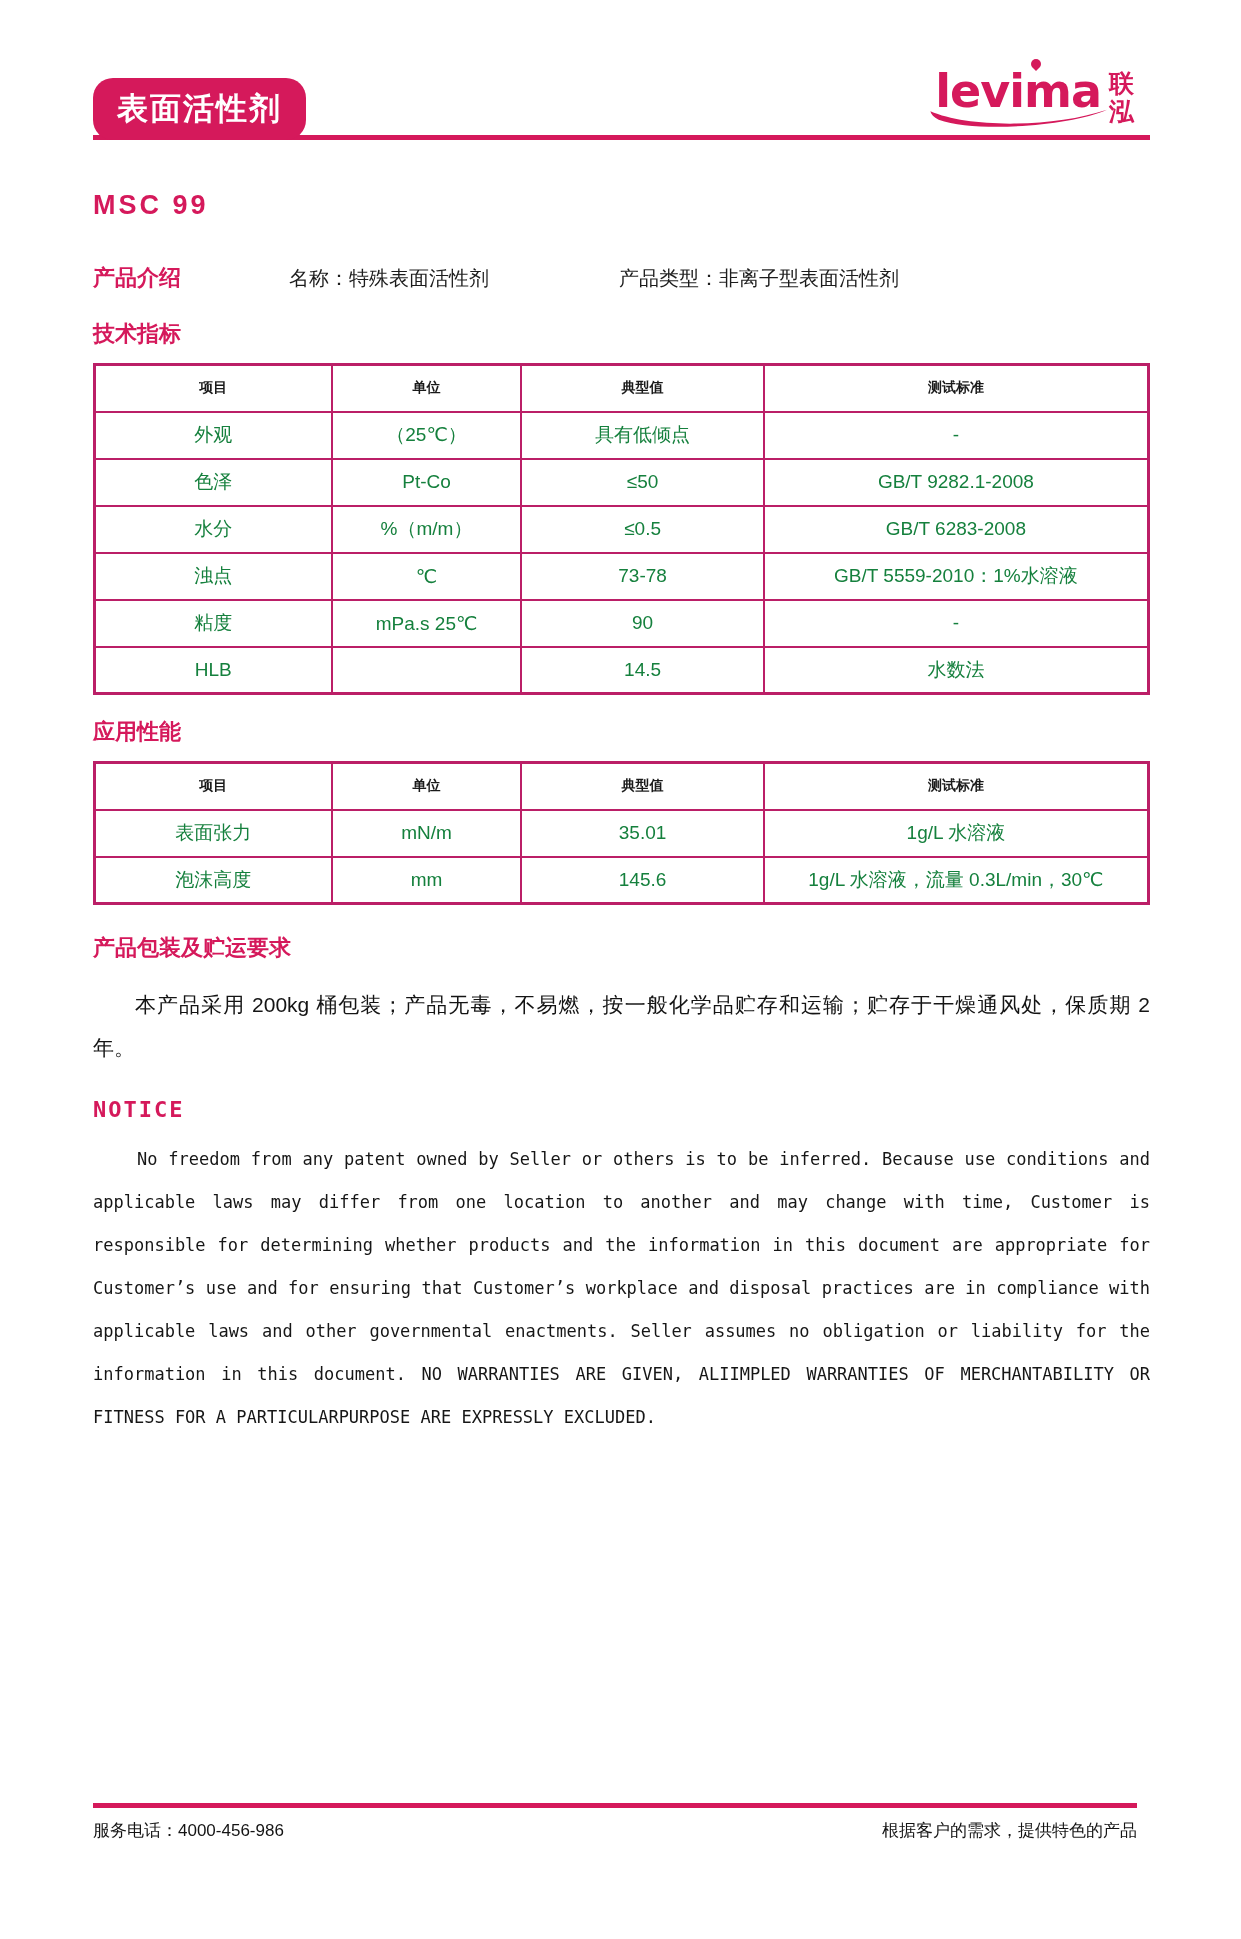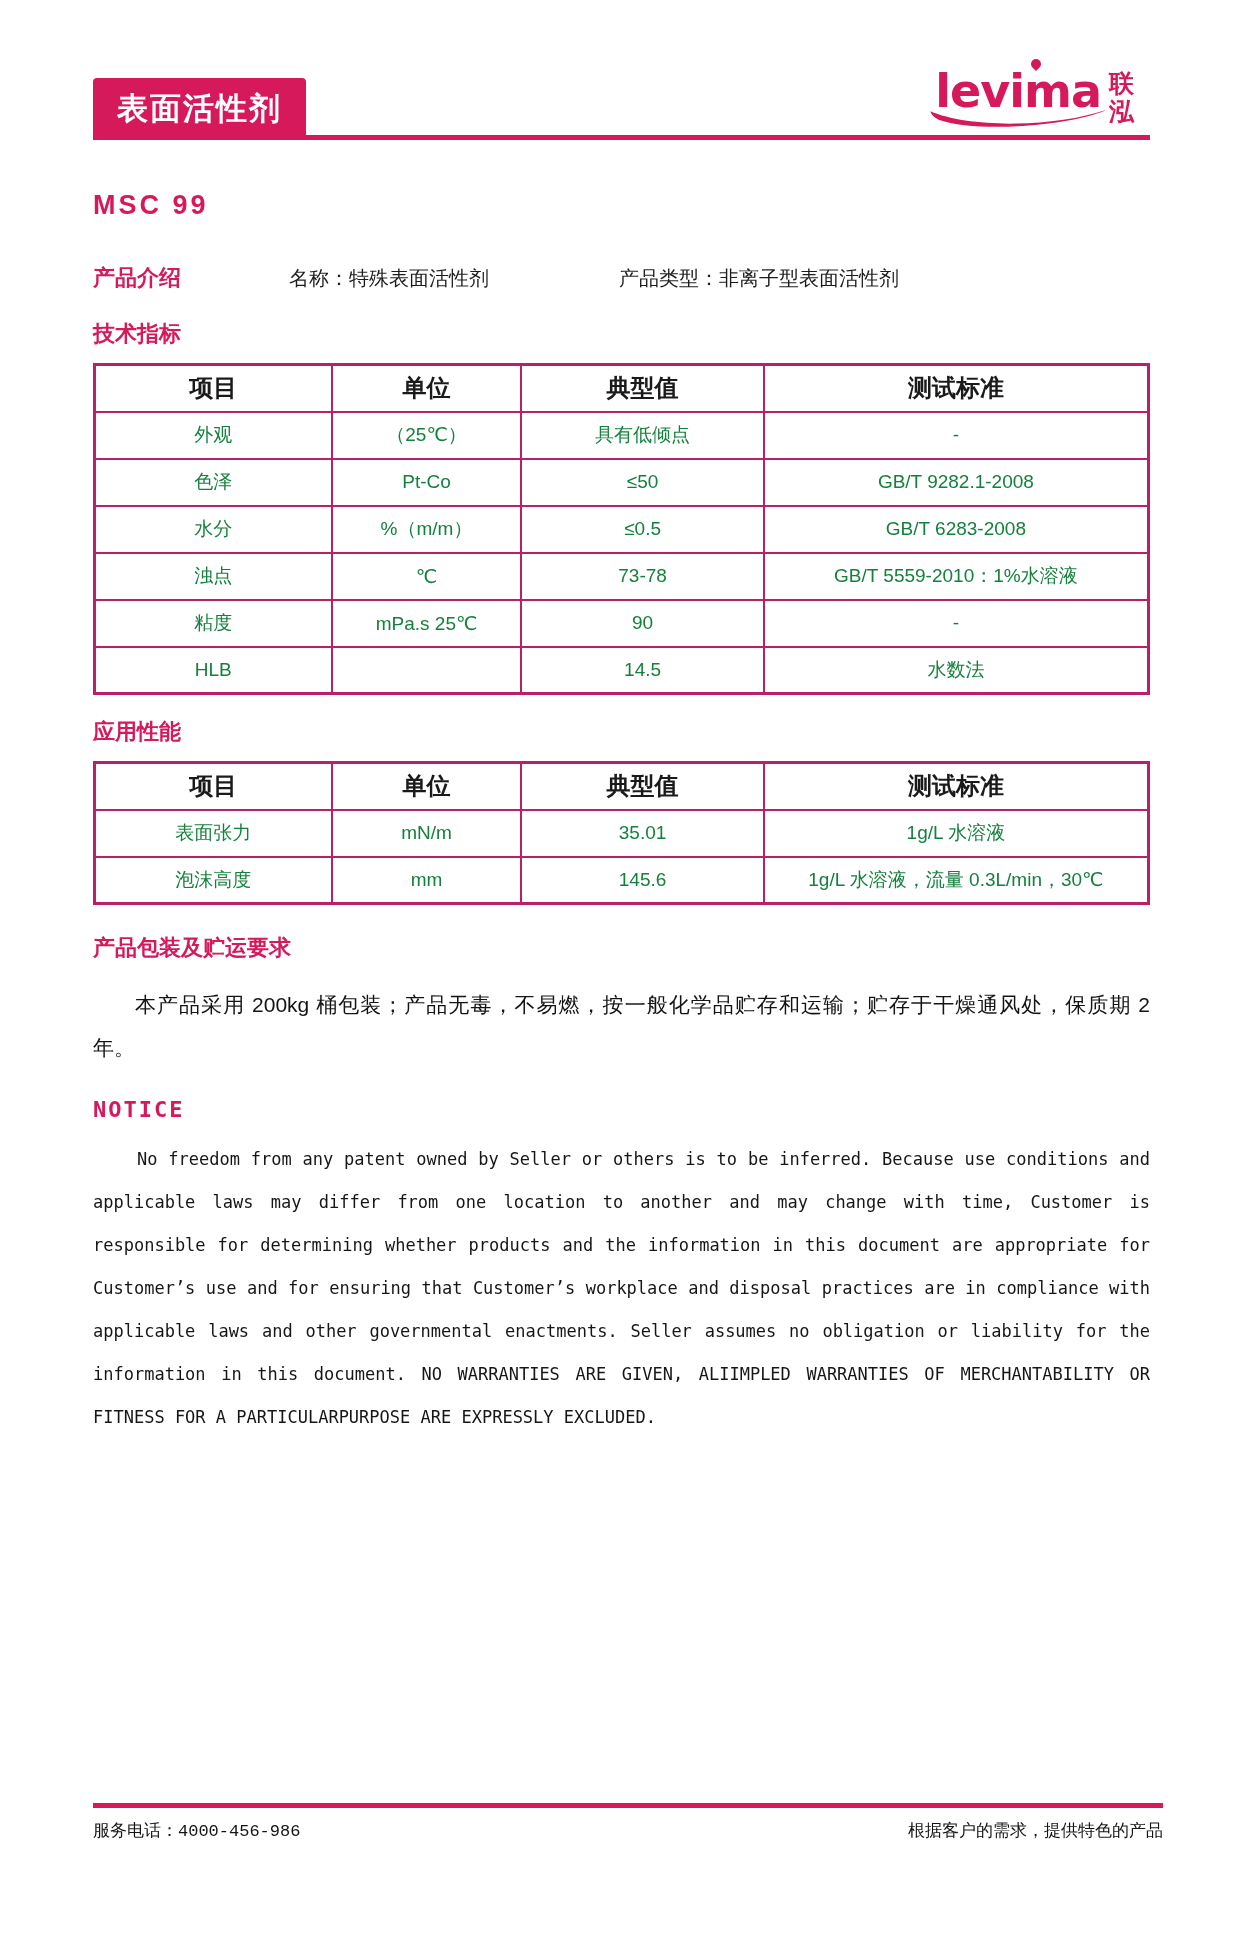--- a/index.html
+++ b/index.html
@@ -9,21 +9,21 @@
     font-family:"Liberation Sans","DejaVu Sans",sans-serif;
     color:#1c1c1c;
   }
   .page { position:relative; width:100%; height:100%; padding:0 91px 0 93px; overflow:hidden; }
 
   
   .header { position:relative; margin-top:78px; height:62px; }
   .header-rule { position:absolute; left:0; right:0; bottom:0; height:5px; background:#d5195b; }
   .brand-block {
     position:absolute; left:0; top:0; height:62px; padding:0 24px;
-    background:#d5195b; border-radius:4px; z-index:2;
+    background:#d5195b; border-radius:20px; z-index:2;
     display:flex; align-items:center;
     color:#ffffff; font-size:31px; font-weight:600; letter-spacing:2px;
   }
   .logo { position:absolute; right:16px; top:-10px; display:flex; align-items:flex-start; gap:8px; }
   .logo-word-wrap { position:relative; }
   .logo-word {
     color:#d5195b; font-weight:bold; font-size:46px; line-height:1;
     letter-spacing:-1px; font-family:"DejaVu Sans",sans-serif;
   }
   .logo-drop {
@@ -49,38 +49,38 @@
   
   .tech-heading { margin-top:26px; }
   table.spec {
     width:100%; border-collapse:collapse; margin-top:14px;
     border:3px solid #bb1f67; table-layout:fixed;
   }
   table.spec th, table.spec td {
     border:2px solid #bb1f67; text-align:center; vertical-align:middle;
     font-size:19px; color:#15803d; height:47px; padding:2px 6px;
   }
-  table.spec th { font-weight:bold; font-size:24px; color:#1a1a1a; }
+  table.spec th { font-weight:bold; font-size:14px; color:#1a1a1a; }
   table.spec th:nth-child(1), table.spec td:nth-child(1){ width:22.5%; }
   table.spec th:nth-child(2), table.spec td:nth-child(2){ width:18%; }
   table.spec th:nth-child(3), table.spec td:nth-child(3){ width:23%; }
   table.spec th:nth-child(4), table.spec td:nth-child(4){ width:36.5%; }
 
   .app-heading { margin-top:22px; }
   .table-note { margin-top:14px; font-size:19px; color:#141414; }
 
   .pack-heading { margin-top:28px; }
   .notice-heading { margin-top:28px; letter-spacing:2px; font-family:"DejaVu Sans Mono",monospace; }
   .en-para {
     margin-top:16px; font-family:"DejaVu Sans Mono","Liberation Mono",monospace;
     font-size:17px; line-height:43px; text-align:justify; text-indent:44px; color:#161616;
   }
 
   
-  .footer { position:absolute; left:93px; right:78px; top:1803px;font-family:Liberation Mono, monospace; }
+  .footer { position:absolute; left:93px; right:104px; top:1803px; }
   .footer-rule { height:5px; background:#d5195b; }
   .footer-row { display:flex; justify-content:space-between; margin-top:11px;
     font-size:17px; color:#141414; }
 </style>
 </head>
 <body>
 
 <div class="page">
 
   <div class="header">

